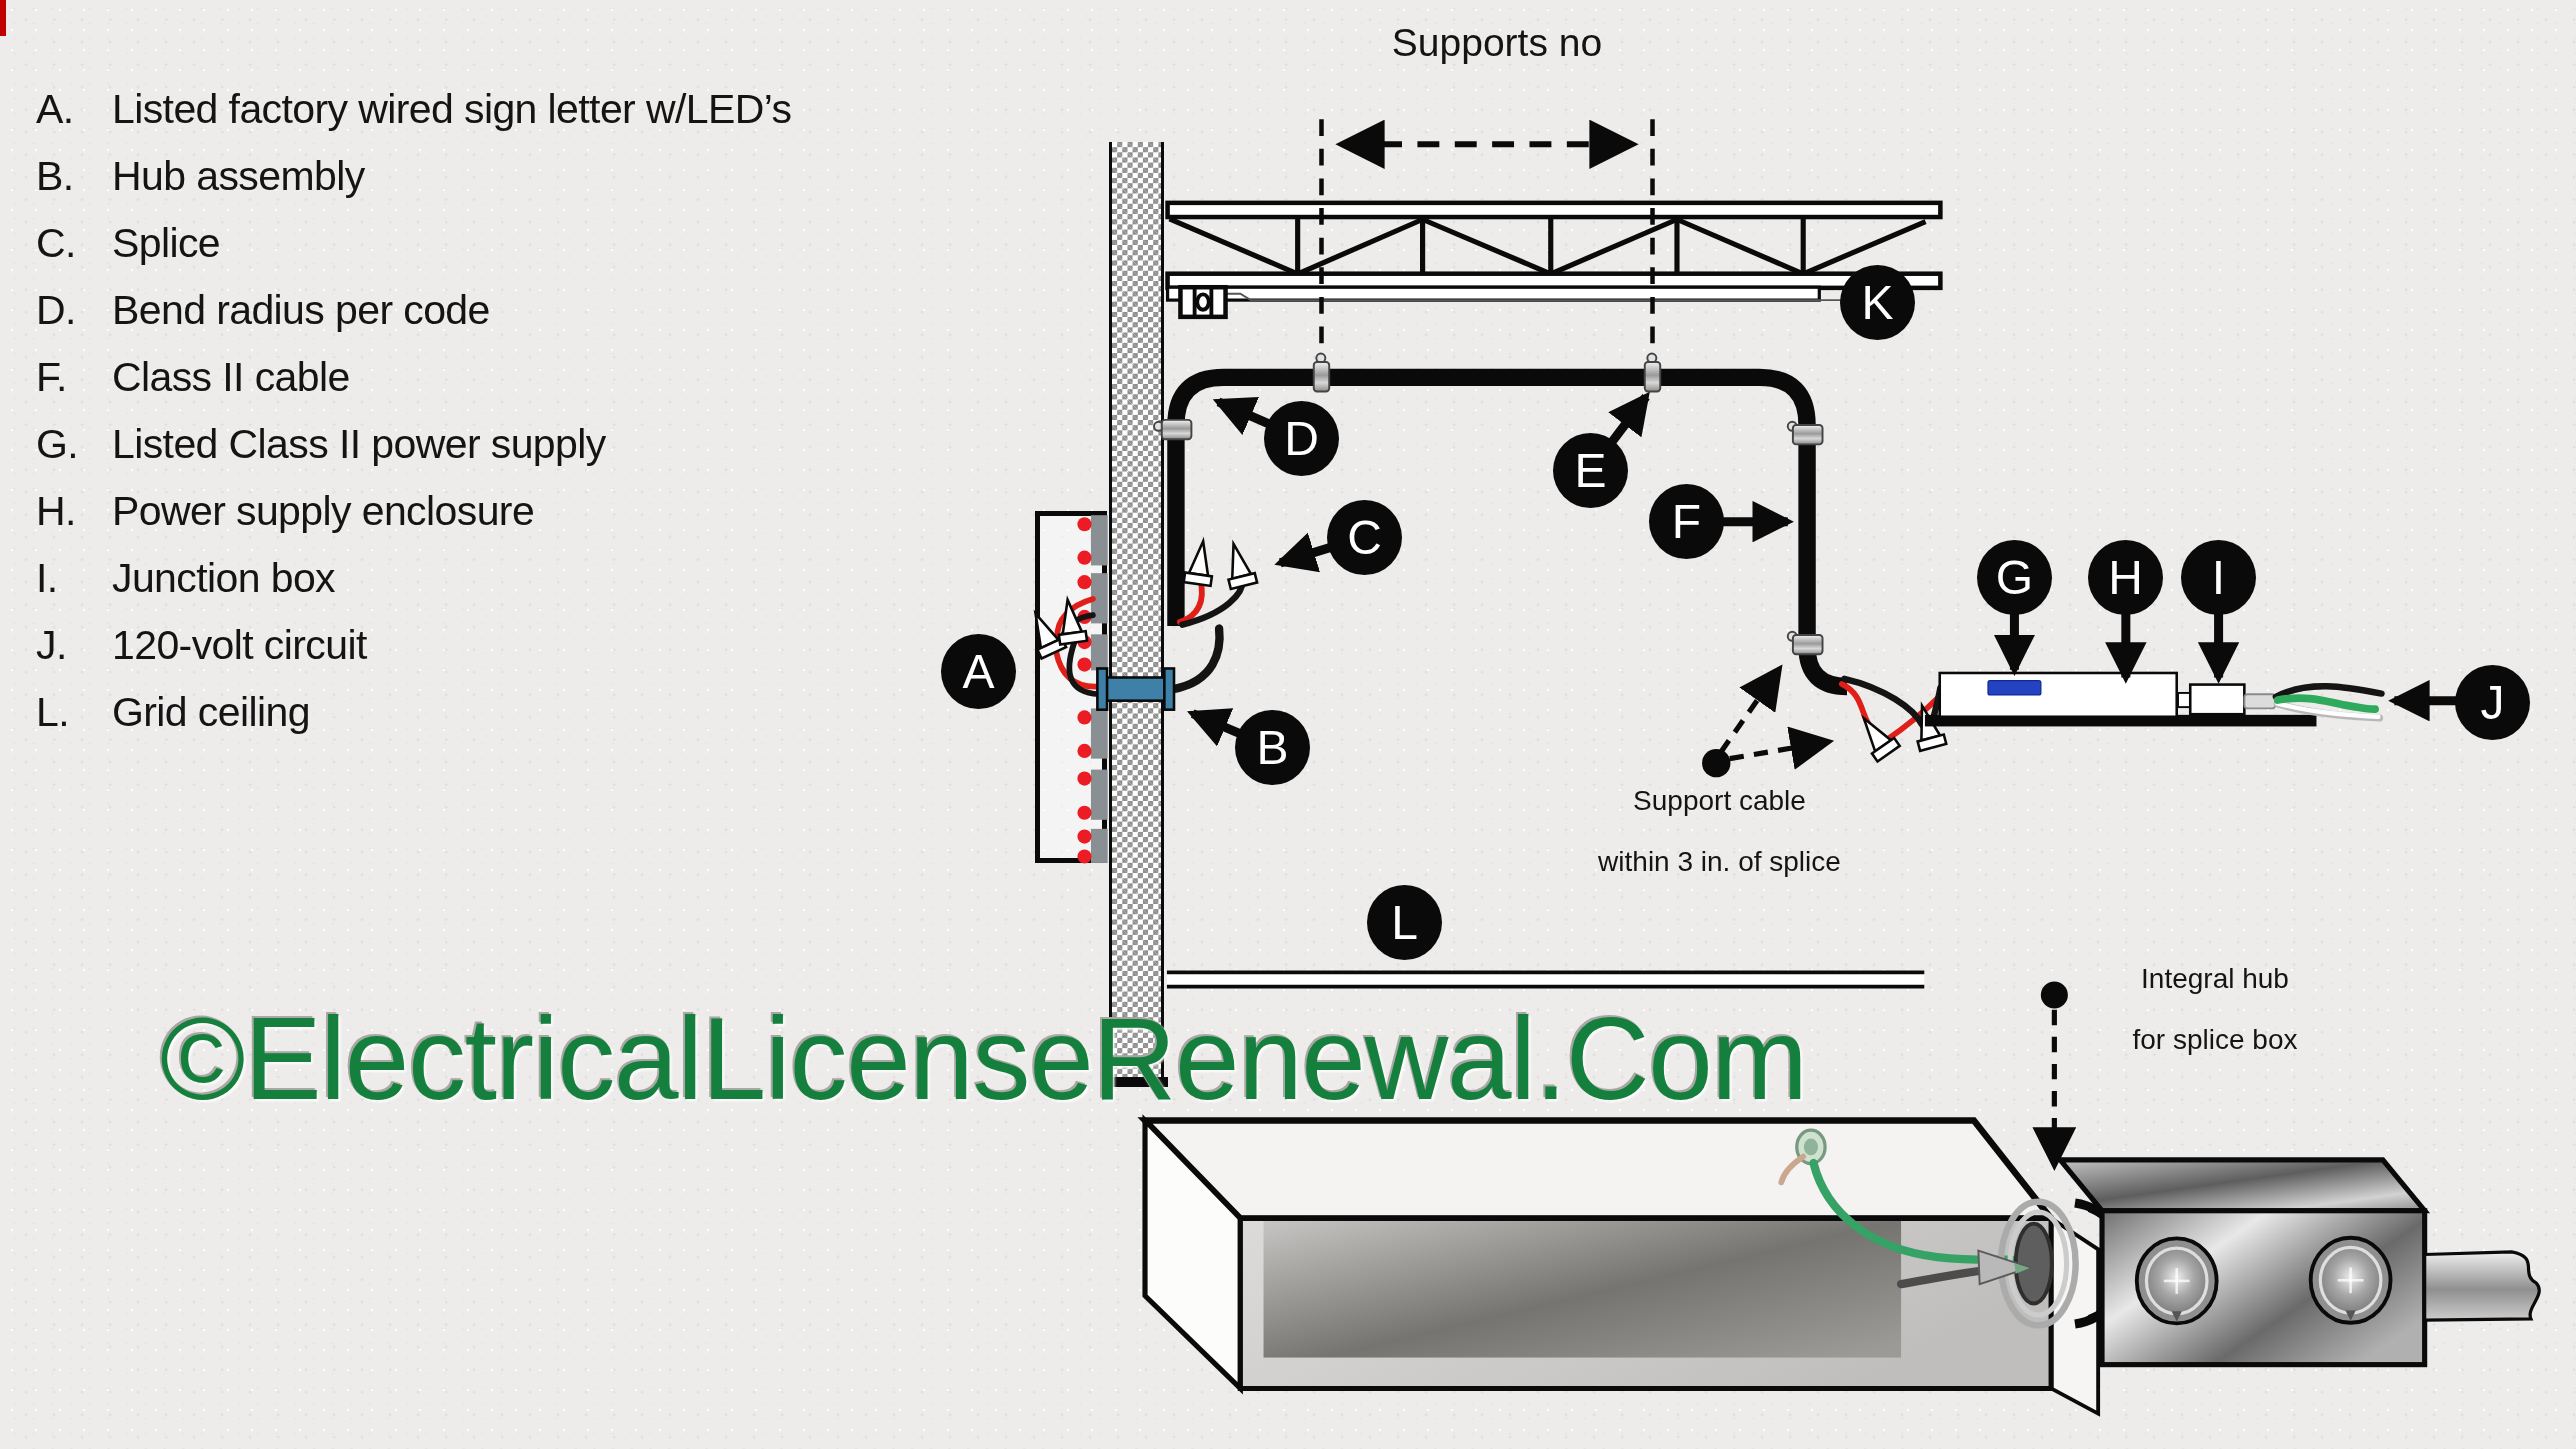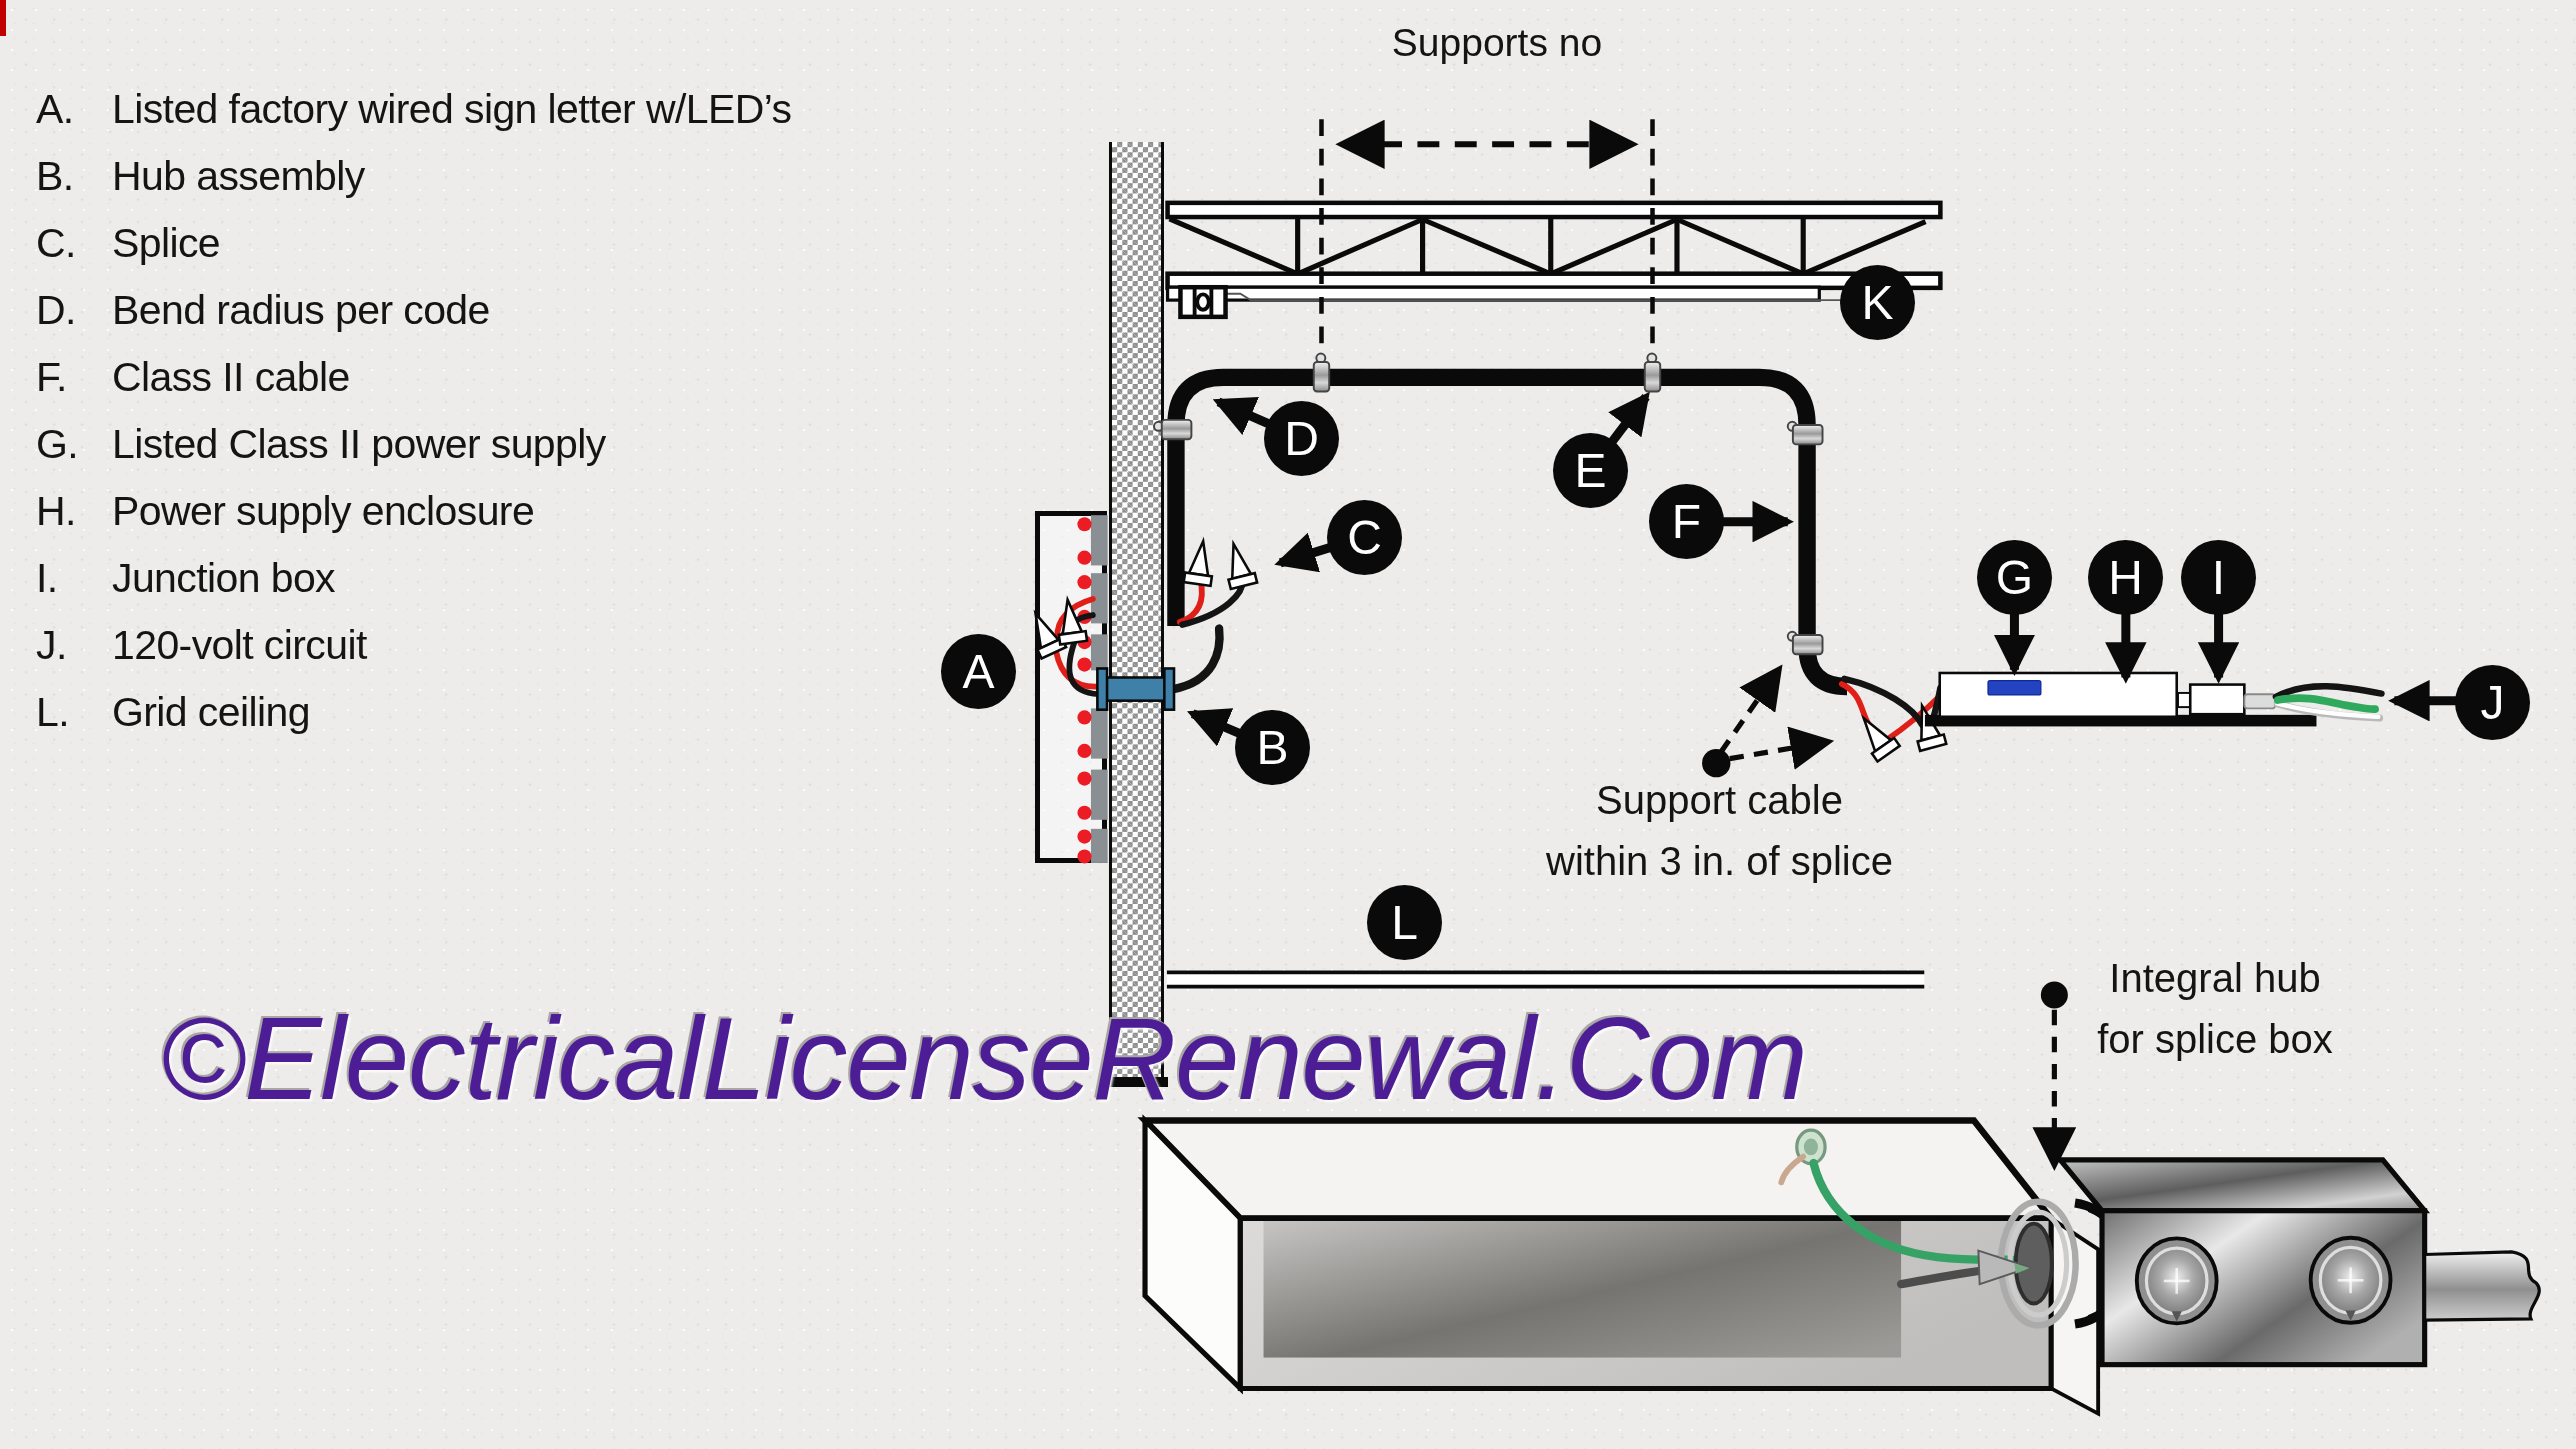--- a/index.html
+++ b/index.html
@@ -27,29 +27,29 @@
       linear-gradient(45deg,#8f8f8f 25%,transparent 25%,transparent 75%,#8f8f8f 75%),
       linear-gradient(45deg,#8f8f8f 25%,transparent 25%,transparent 75%,#8f8f8f 75%);
     background-position:0 0,5.2px 5.2px;background-size:10.3px 10.3px;
     border-left:3.2px solid #0a0a0a;border-right:3.2px solid #0a0a0a;box-sizing:border-box;}
   .wallcap{position:absolute;left:1105px;top:1077px;width:63px;height:10.3px;background:#0a0a0a;}
 
   svg.overlay{position:absolute;left:0;top:0;}
 
   
   .note{position:absolute;text-align:center;font-size:39px;line-height:62px;}
-  .note2{position:absolute;text-align:center;font-size:40px;line-height:61px;}
+  .note2{position:absolute;text-align:center;font-size:28px;line-height:61px;}
 
   
   .lbl{position:absolute;width:75px;height:75px;border-radius:50%;background:#0a0a0a;color:#fff;
        display:flex;align-items:center;justify-content:center;font-size:48px;}
 
   
-  .watermark{position:absolute;left:160px;top:992px;font-size:116px;font-style:italic;
-     letter-spacing:-1.3px;color:#4c1d95;white-space:nowrap;
+  .watermark{position:absolute;left:160px;top:992px;font-size:116px;
+     letter-spacing:-1.3px;color:#15803d;white-space:nowrap;
      text-shadow:-1.9px -1.9px 0 #a9a7a4, 1.9px 1.9px 2.6px #ffffff, 0 0 1.3px #8f8d8a;}
 </style>
 </head>
 <body>
 
 <div class="stage">
   <div class="speckle"></div>
   <div class="red-sliver"></div>
 
   <div class="letterbox"></div>

